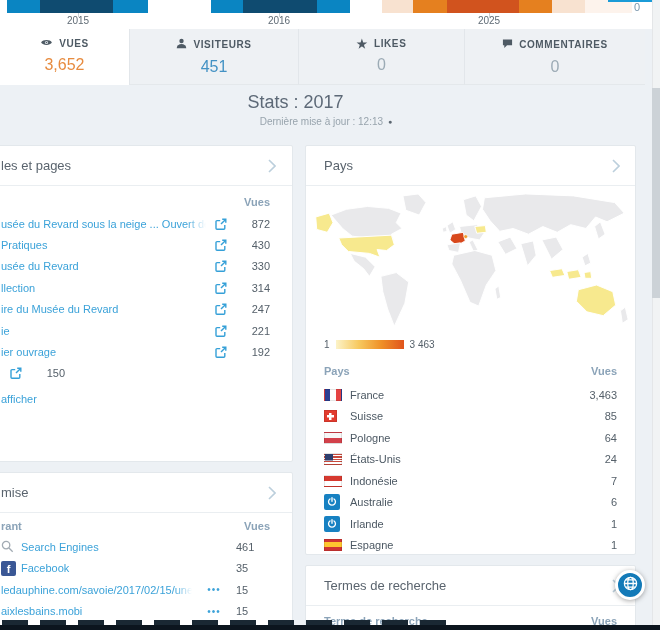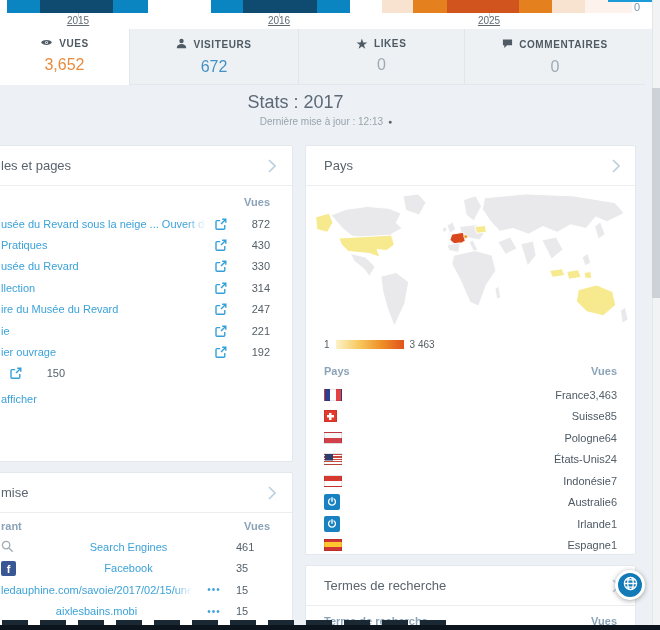--- a/index.html
+++ b/index.html
@@ -4,21 +4,21 @@
 <style>
   * { margin:0; padding:0; box-sizing:border-box; }
   body { font-family:"Liberation Sans", sans-serif; background:#fff; }
   .stage { position:relative; width:660px; height:630px; overflow:hidden; background:#edf1f5; }
 
   
   .topband { position:absolute; top:0; left:0; width:652px; height:29px; background:#fff; border-bottom:0; }
   .timeline { position:absolute; top:0; left:0; width:652px; height:13px; display:flex; background:#fff; border-bottom:1px solid #e7eaec; cursor:pointer; }
   .seg { height:13px; flex:0 0 auto; }
   .topline { position:absolute; top:0; left:608px; width:44px; height:2px; background:#1b9bd7; }
-  .yearlabel { position:absolute; top:15px; font-size:10px; color:#5e6a74; transform:translateX(-50%);text-decoration:underline; }
+  .yearlabel { position:absolute; top:15px; font-size:10px; color:#5e6a74; transform:translateX(-50%); }
   .tick { position:absolute; top:13px; width:1px; height:4px; background:#c9ced2; }
   .zerolabel { position:absolute; top:1px; left:634px; font-size:11px; color:#7a97ad; }
 
   
   .tabs { position:absolute; top:29px; left:0; width:645px; height:56px; display:flex; }
   .tab { height:56px; padding-top:9px; text-align:center; background:#eef1f4; border-bottom:1px solid #e4e8eb; border-right:1px solid #e2e6ea; cursor:pointer; }
   .tab.active { background:#fff; border-bottom:none; }
   .tab:nth-child(1){ width:130px; } .tab:nth-child(2){ width:169px; }
   .tab:nth-child(3){ width:166px; } .tab:nth-child(4){ width:180px; border-right:none; }
   .tlab { display:flex; align-items:center; justify-content:center; gap:6px; font-size:10px; font-weight:bold; letter-spacing:.6px; color:#4e5a64; }
@@ -51,21 +51,21 @@
   .alabel::after { content:""; position:absolute; right:0; top:0; width:20px; height:100%; background:linear-gradient(90deg,rgba(255,255,255,0),#fff); }
   .extcol { width:30px; display:flex; justify-content:center; cursor:pointer; }
   .aval { width:34px; text-align:right; color:#55606a; }
   .footlink { padding:9px 0 0 30px; font-size:11px; color:#3ba2d9; cursor:pointer; }
 
   
   .rcols { padding:7px 22px 2px 30px; }
   .rlist { padding:2px 22px 0 30px; }
   .rrow { display:flex; align-items:center; height:21.5px; font-size:11px; }
   .ricon { width:20px; display:flex; align-items:center; }
-  .rlabel { flex:1; color:#3ba2d9; white-space:nowrap; overflow:hidden; position:relative; cursor:pointer;text-align:center; }
+  .rlabel { flex:1; color:#3ba2d9; white-space:nowrap; overflow:hidden; position:relative; cursor:pointer; }
   .rlabel::after { content:""; position:absolute; right:0; top:0; width:18px; height:100%; background:linear-gradient(90deg,rgba(255,255,255,0),#fff); }
   .rmenu { width:44px; text-align:center; color:#3ba2d9; font-size:10px; letter-spacing:1px; cursor:pointer; }
   .rval { width:34px; text-align:left; color:#55606a; }
   .fbicon { width:15px; height:15px; background:#3a5795; border-radius:2px; color:#fff; font-weight:bold; font-size:11px; display:flex; align-items:flex-end; justify-content:center; line-height:13px; }
   .fbicon::after { content:"f"; }
   .twicon { width:15px; height:15px; background:#29a9e1; border-radius:2px; display:flex; align-items:center; justify-content:center; }
 
   
   .mapwrap { height:148px; margin:2px 4px 0; }
   .land { fill:#e9e9eb; } .hl { fill:#f7e98e; } .frx { fill:#d8481c; } .chd { fill:#ee9d2d; }
@@ -76,21 +76,21 @@
   .crow { display:flex; align-items:center; height:21.5px; font-size:11px; }
   .flagbox { width:18px; margin-right:8px; display:flex; align-items:center; }
   .flag { width:18px; height:12px; border:1px solid rgba(0,0,0,.1); display:inline-block; }
   .flag-fr { background:linear-gradient(90deg,#2b3f92 33%,#fff 33%,#fff 66%,#e54343 66%); }
   .flag-ch { width:13px; background:linear-gradient(#fff,#fff) center/7px 2.5px no-repeat, linear-gradient(#fff,#fff) center/2.5px 7px no-repeat, #e23b2e; }
   .flag-pl { background:linear-gradient(#f7f7f7 50%,#d2404a 50%); }
   .flag-us { background:linear-gradient(#2e3f6e,#2e3f6e) 0 0/8px 6.5px no-repeat, repeating-linear-gradient(180deg,#c8493c 0 1.2px,#fff 1.2px 2.4px); }
   .flag-id { background:linear-gradient(#d6392f 50%,#fff 50%); }
   .flag-es { background:linear-gradient(180deg,#d03433 25%,#ffc62f 25%,#ffc62f 75%,#d03433 75%); }
   .flag-unknown { width:16px; height:16px; background:#1781c2; border-radius:2px; display:flex; align-items:center; justify-content:center; }
-  .cname { flex:1; color:#4c5863;text-align:right; }
+  .cname { flex:1; color:#4c5863; }
   .cval { color:#55606a; }
 
   
   .globe-btn { position:absolute; left:615px; top:570px; width:30px; height:30px; border-radius:50%; background:#137ab8; border:3px solid #fff; box-shadow:0 1px 5px rgba(0,0,0,.35); display:flex; align-items:center; justify-content:center; cursor:pointer; z-index:6; }
 
   
   .sb { position:absolute; right:0; top:0; width:8px; height:630px; background:#f1f3f4; border-left:1px solid #e4e6e8; z-index:5; }
   .sbthumb { position:absolute; right:0; top:88px; width:8px; height:210px; background:#ccd2d7; cursor:pointer; }
 
   
@@ -145,21 +145,21 @@
       <div class="tval c-orange">3,652</div>
     </div>
     <div class="tab">
       <div class="tlab">
         <span><svg viewBox="0 0 12 12" width="11" height="11" fill="#4e5a64">
               <circle cx="6" cy="3.2" r="2.4"></circle>
               <path d="M0.8,11.2 a5.2,4.6 0 0 1 10.4,0 Z"></path>
             </svg></span>
         <span>VISITEURS</span>
       </div>
-      <div class="tval c-blue">672</div>
+      <div class="tval c-blue">451</div>
     </div>
     <div class="tab">
       <div class="tlab">
         <span class="tstar">★</span>
         <span>LIKES</span>
       </div>
       <div class="tval c-gray">0</div>
     </div>
     <div class="tab">
       <div class="tlab">

